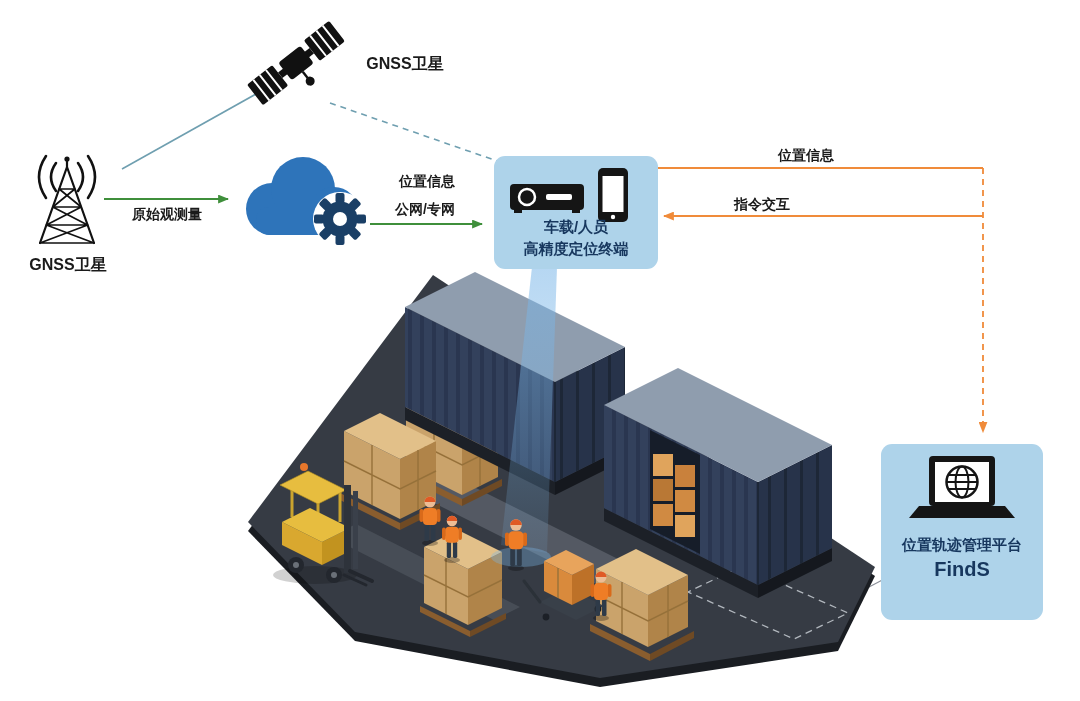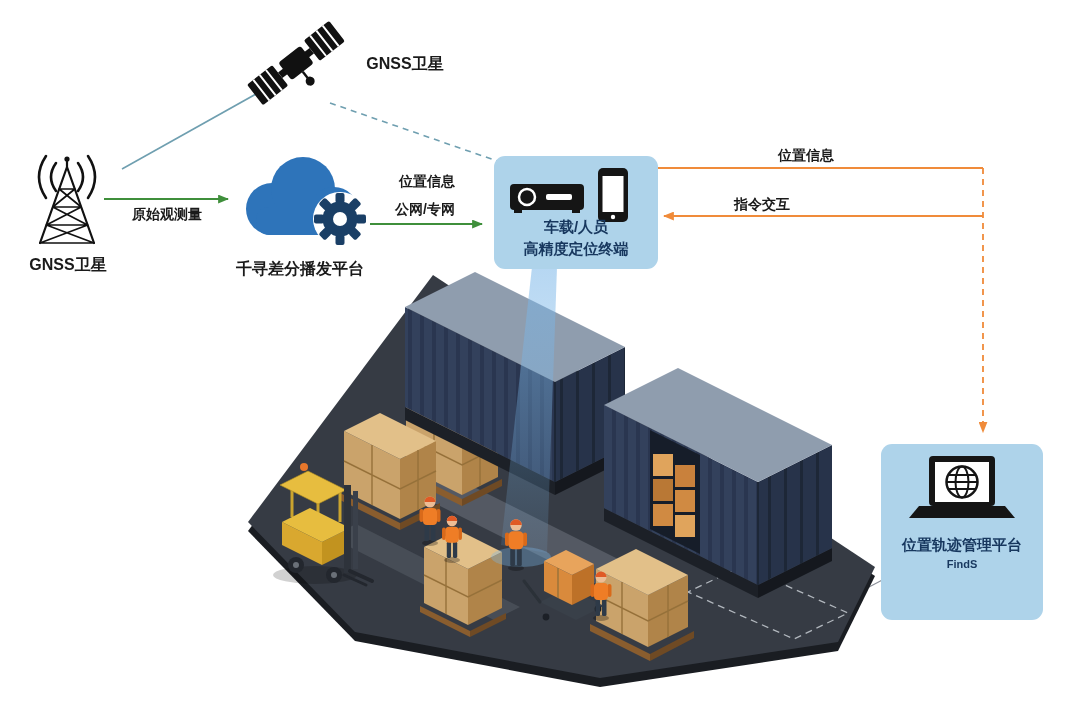--- a/index.html
+++ b/index.html
@@ -240,21 +240,20 @@
         <use href="#workerT" transform="translate(452,541) scale(0.95)"></use>
         <use href="#workerT" transform="translate(516,549) scale(1.05)"></use>
         <use href="#workerT" transform="translate(601,599) scale(-1,1)"></use>
       </g>
     </g>
   </svg>
 
   <div class="lbl node" style="left:350px;top:37px;width:110px">GNSS卫星</div>
   <div class="lbl node" style="left:8px;top:238px;width:120px">GNSS卫星</div>
   <div class="lbl edge" style="left:107px;top:189px;width:120px">原始观测量</div>
-  <div class="lbl node" style="left:212px;top:242px;width:176px">千寻差分播发平台</div>
   <div class="lbl edge" style="left:368px;top:156px;width:118px">位置信息</div>
   <div class="lbl edge" style="left:366px;top:184px;width:118px">公网/专网</div>
   <div class="lbl edge" style="left:740px;top:130px;width:132px">位置信息</div>
   <div class="lbl edge" style="left:696px;top:179px;width:132px">指令交互</div>
 
   <div class="panel" style="left:494px;top:139px;width:164px;height:113px">
     <svg width="164" height="64" viewBox="0 0 164 64" style="top:6px">
       <g>
         <rect x="16" y="22" width="74" height="26" rx="4" fill="#151515"></rect>
         <rect x="20" y="48" width="8" height="3" fill="#151515"></rect>
@@ -275,16 +274,16 @@
   <div class="panel" style="left:881px;top:427px;width:162px;height:176px">
     <svg width="162" height="74" viewBox="0 0 162 74" style="top:8px">
       <rect x="48" y="4" width="66" height="50" rx="4" fill="#151515"></rect>
       <rect x="54" y="10" width="54" height="40" fill="#fff"></rect>
       <circle cx="81" cy="30" r="15.5" fill="#fff" stroke="#151515" stroke-width="2.5"></circle>
       <ellipse cx="81" cy="30" rx="6.5" ry="15.5" fill="none" stroke="#151515" stroke-width="2"></ellipse>
       <path d="M65.5,30 H96.5 M67.5,23 H94.5 M67.5,37 H94.5" stroke="#151515" stroke-width="2" fill="none"></path>
       <polygon points="38,54 124,54 134,66 28,66" fill="#151515"></polygon>
     </svg>
     <div class="pline" style="top:92px">位置轨迹管理平台</div>
-    <div class="pline" style="top:114px;font-size:11px">FindS</div>
+    <div class="pline" style="top:114px;font-size:20px">FindS</div>
   </div>
 
 </div>
 
 </body></html>

